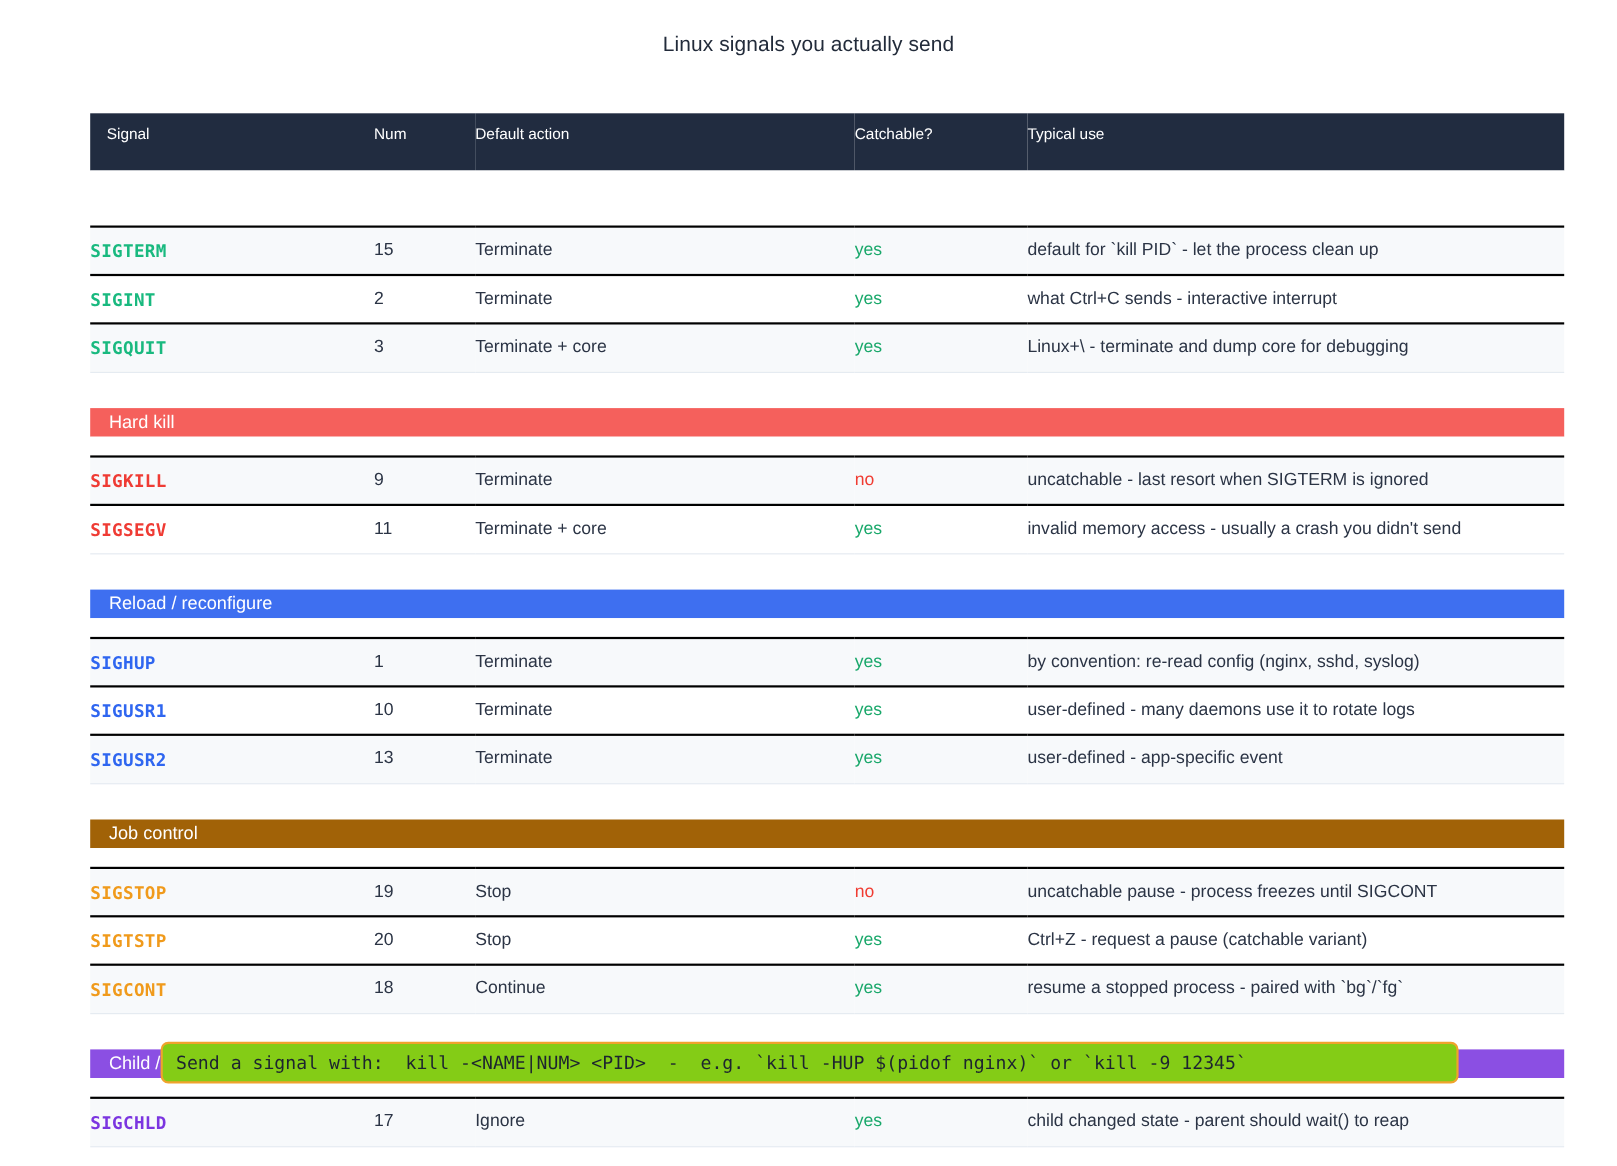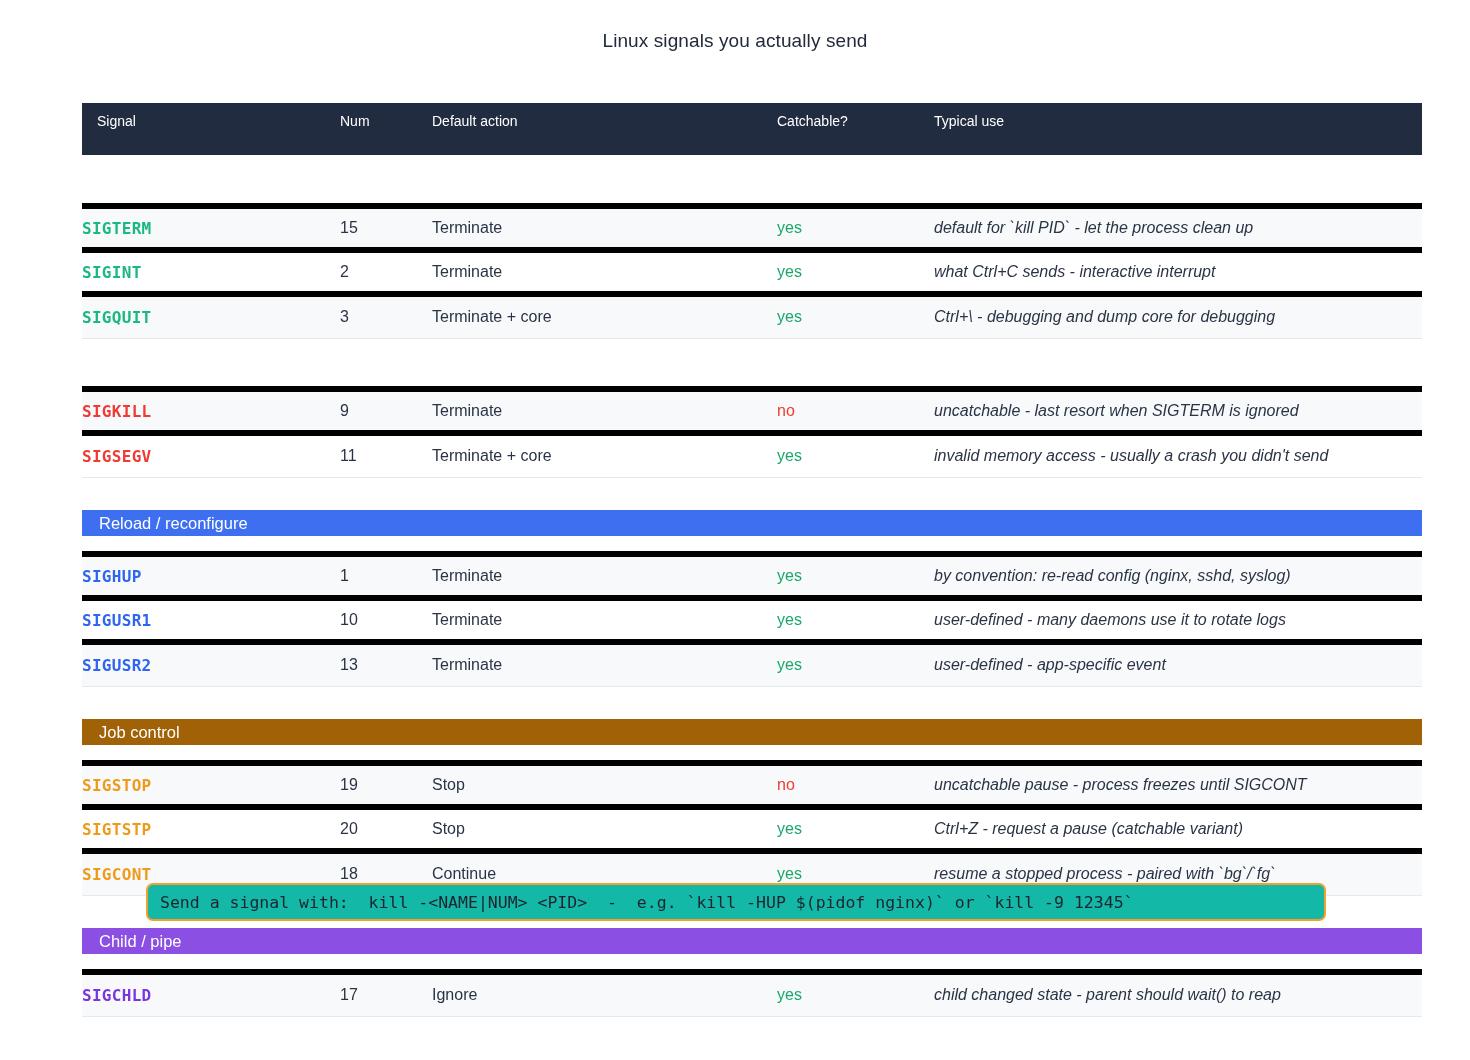--- a/index.html
+++ b/index.html
@@ -80,50 +80,50 @@
     padding-left: 17px;
     font-weight: 400;
     white-space: nowrap;
   }
 
   tbody tr.data-row td {
     font-size: 16px;
     height: 44px;
     padding: 0;
     vertical-align: middle;
-    border-top: 6px solid #000000;
+    border-top: 2px solid #000000;
     border-bottom: 1px solid #e3e9f0;
     background: #ffffff;
     color: #2b3445;
     margin-left: 20px;
   }
   tbody tr.data-row.alt td { background: #f7f9fb; }
 
   td.c-sig {
     padding-left: 15px;
     font-family: "DejaVu Sans Mono", monospace;
     font-size: 16.5px;
     font-weight: bold;
     letter-spacing: 0.3px;
   }
   td.c-numv   { padding-left: 2px; font-size: 16px; }
   td.c-act    { padding-left: 0px; font-size: 16px; }
   td.c-cat    { padding-left: 0px; font-size: 15.5px; }
-  td.c-usev   { padding-left: 0px; font-size: 15.5px; color: #3c4657; font-style: italic; }
+  td.c-usev   { padding-left: 0px; font-size: 15.5px; color: #3c4657; }
 
   .cat-yes { color: #1aa86b; }
   .cat-no  { color: #f03c32; }
 
   .callout {
     position: absolute;
     left: 146px;
-    top: 883px;
+    top: 947px;
     width: 1180px;
     height: 38px;
-    background: #14b8a6;
+    background: #84cc16;
     border: 2px solid #f0a32c;
     border-radius: 7px;
     display: flex;
     align-items: center;
     padding: 0 12px;
     font-family: "DejaVu Sans Mono", monospace;
     font-size: 16.5px;
     color: #1d2430;
     white-space: pre;
     overflow: hidden;
@@ -171,24 +171,29 @@
           <td class="c-numv">2</td>
           <td class="c-act">Terminate</td>
           <td class="c-cat"><span class="cat-yes">yes</span></td>
           <td class="c-usev">what Ctrl+C sends - interactive interrupt</td>
         </tr>
         <tr class="data-row alt">
           <td class="c-sig" style="color: rgb(25, 185, 127);">SIGQUIT</td>
           <td class="c-numv">3</td>
           <td class="c-act">Terminate + core</td>
           <td class="c-cat"><span class="cat-yes">yes</span></td>
-          <td class="c-usev">Ctrl+\ - debugging and dump core for debugging</td>
-        </tr>
-        <tr class="spacer-row">
-          <td colspan="5"></td>
+          <td class="c-usev">Linux+\ - terminate and dump core for debugging</td>
+        </tr>
+        <tr class="spacer-row">
+          <td colspan="5"></td>
+        </tr>
+        <tr class="group-row">
+          <td colspan="5">
+            <div class="group-bar" style="background: rgb(245, 96, 92);">Hard kill</div>
+          </td>
         </tr>
         <tr class="spacer-row small">
           <td colspan="5"></td>
         </tr>
         <tr class="data-row alt">
           <td class="c-sig" style="color: rgb(239, 59, 52);">SIGKILL</td>
           <td class="c-numv">9</td>
           <td class="c-act">Terminate</td>
           <td class="c-cat"><span class="cat-no">no</span></td>
           <td class="c-usev">uncatchable - last resort when SIGTERM is ignored</td>

